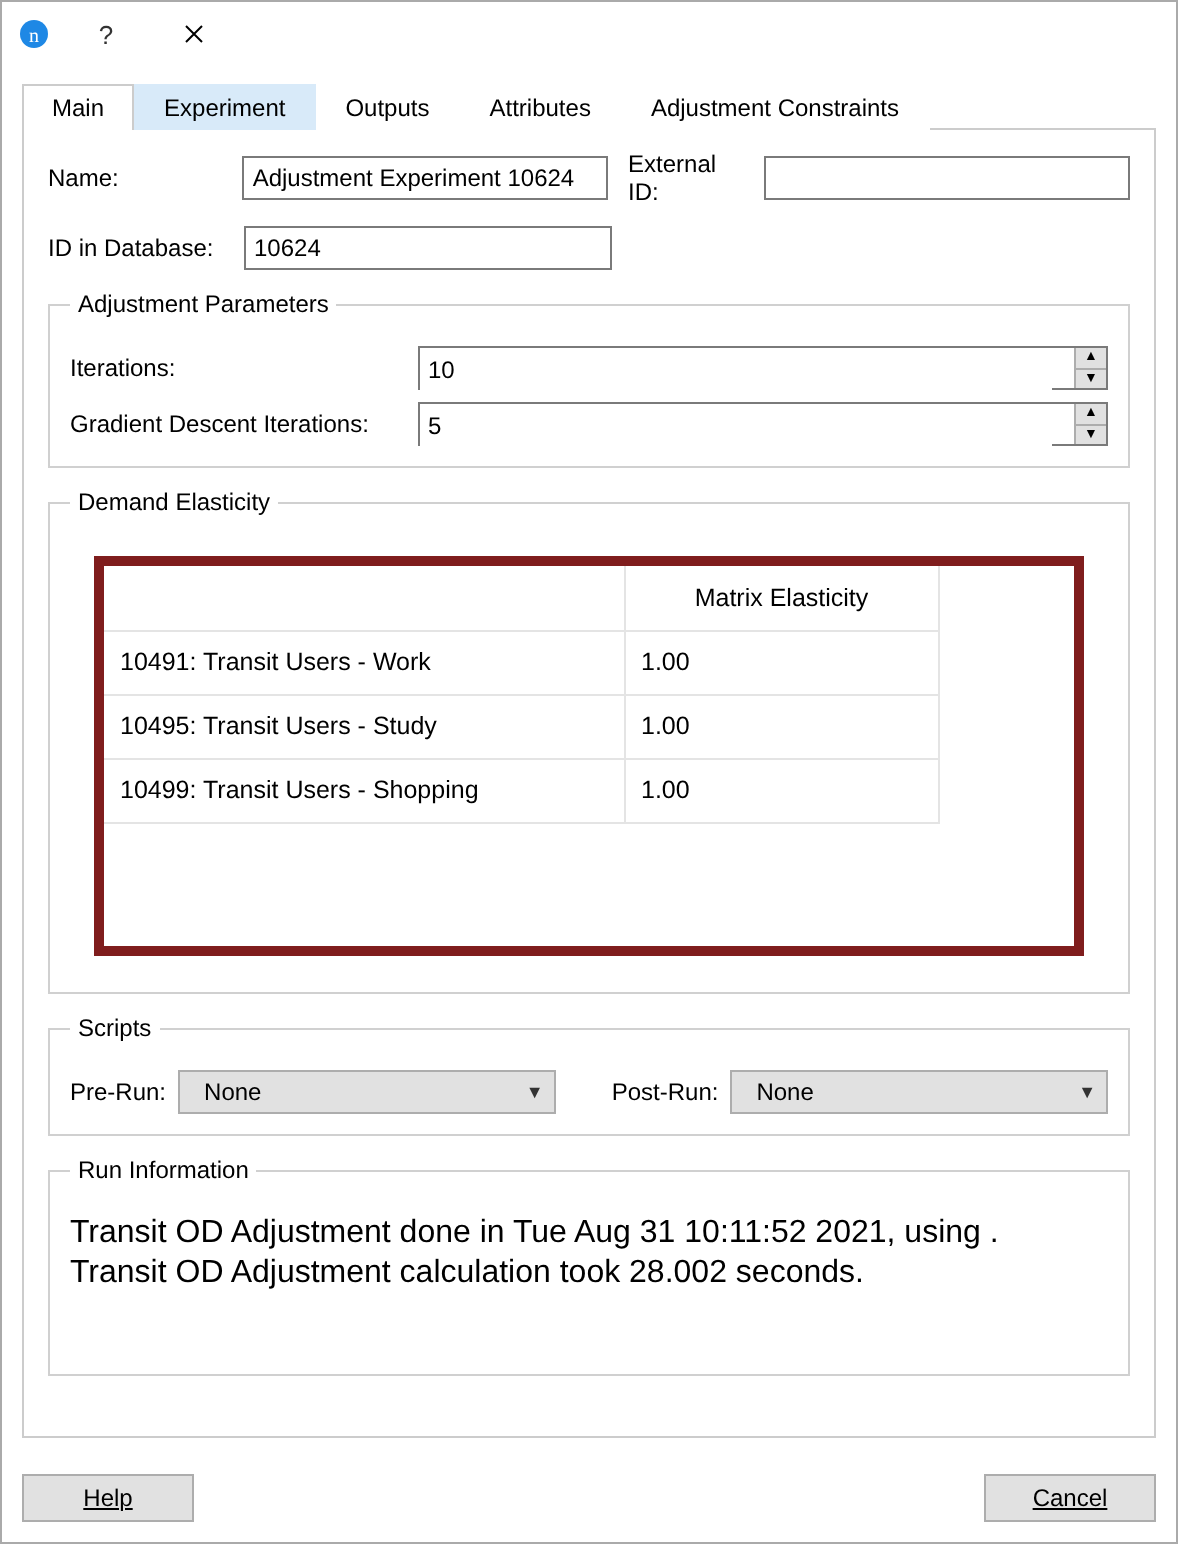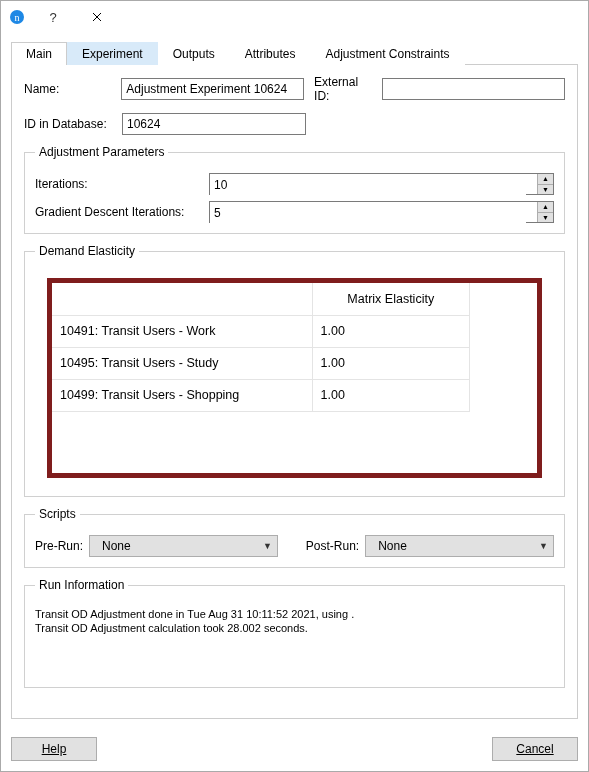--- a/index.html
+++ b/index.html
@@ -196,21 +196,21 @@
     transform: translateY(-50%);
     font-size: 9px;
     color: #333;
   }
   
   .run-info {
     height: 110px;
   }
   .run-info p {
     margin: 2px 0;
-    font-size: 11px;
+    font-size: 16px;
   }
   
   .footer {
     display: flex;
     padding: 8px 10px 10px 10px;
     gap: 8px;
   }
   .footer .spacer { flex:1; }
   .btn {
     min-width: 86px;

